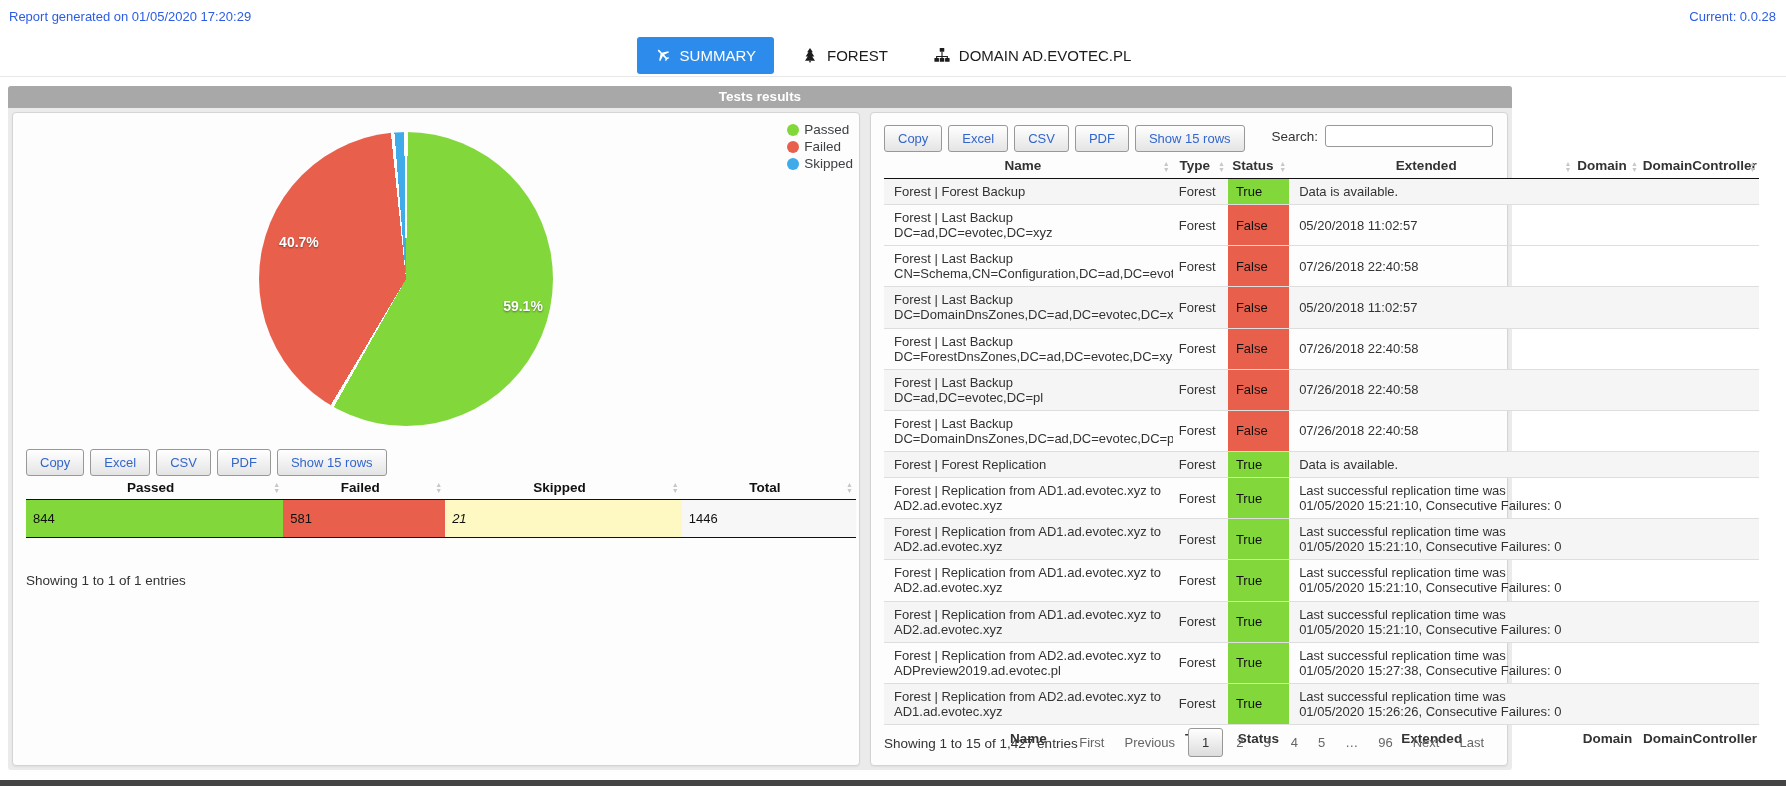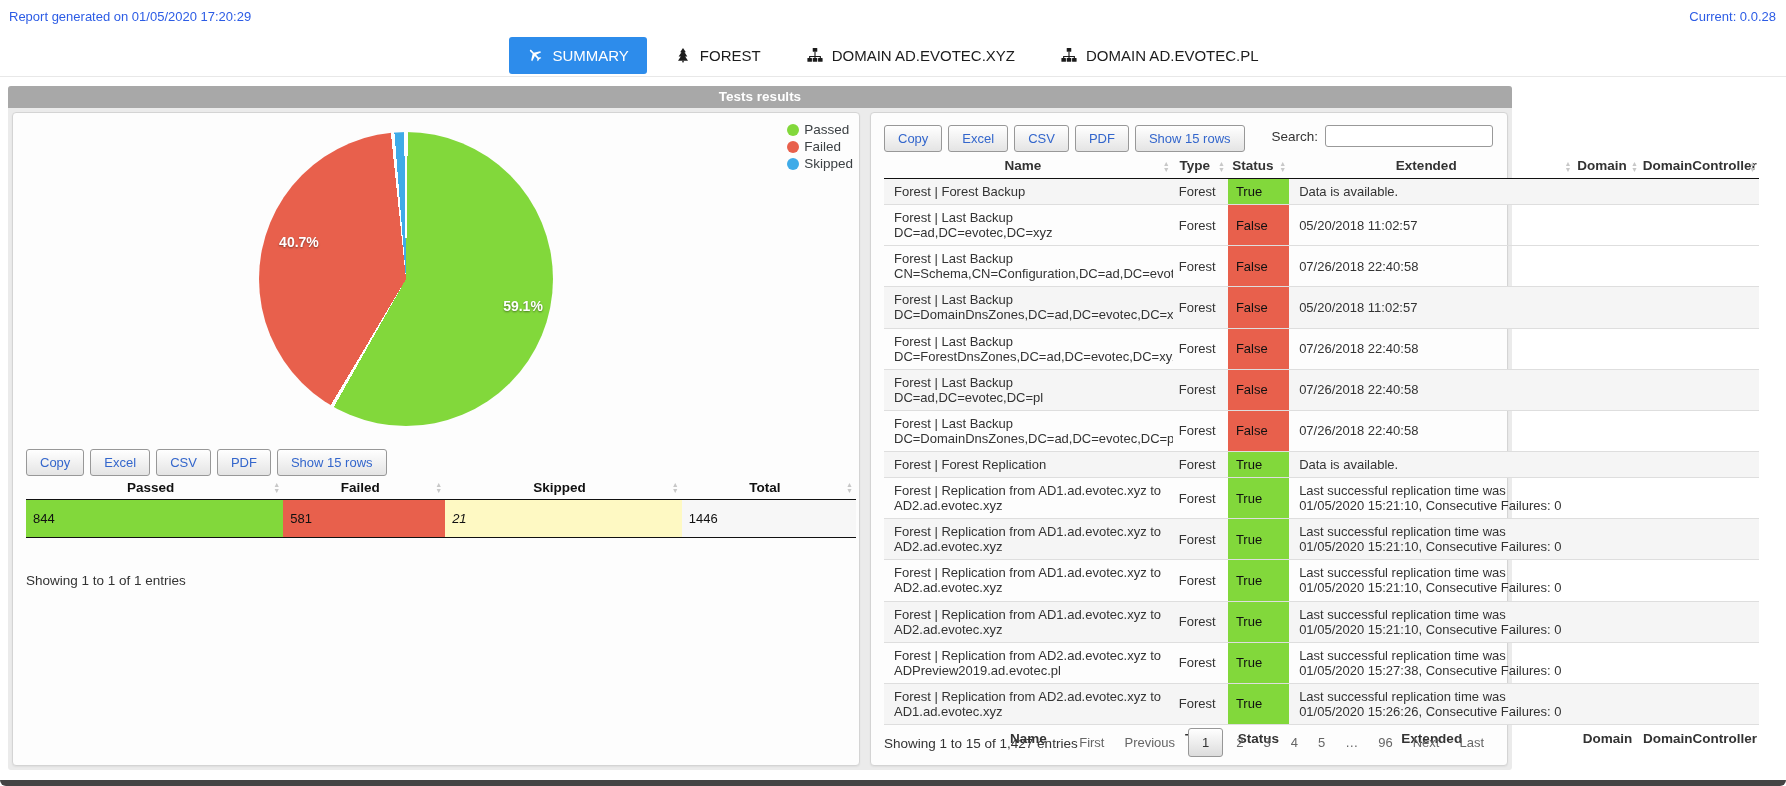--- a/index.html
+++ b/index.html
@@ -2,21 +2,21 @@
 <html style="--link: #2c5ce5; --activetab: #2d8ceb; --btnblue: #3366cc; --green: #82d83b; --red: #e8604c; --blue: #3fabe8; --graybar: #a8a8a8; --totalcell: #f7f7f7;"><head>
 <meta charset="utf-8">
 <style>
   :root{
     --link:#2c5ce5; --activetab:#2d8ceb; --btnblue:#3366cc;
     --green:#82d83b; --red:#e8604c; --blue:#3fabe8;
     --graybar:#a8a8a8; --totalcell:#f7f7f7;
   }
   *{box-sizing:border-box;margin:0;padding:0;}
   body{font-family:"Liberation Sans",sans-serif;background:#fff;}
-  .screen{position:relative;width:1786px;height:786px;background:#fff;overflow:hidden;border-radius:6px;}
+  .screen{position:relative;width:1786px;height:786px;background:#fff;overflow:hidden;}
 
   .topbar{position:absolute;top:0;left:0;right:0;height:34px;padding:9px 10px 0 9px;
     display:flex;justify-content:space-between;color:var(--link);font-size:13px;background:#fff;}
 
   .tabbar{position:absolute;top:34px;left:0;right:0;height:43px;background:#fff;
     display:flex;justify-content:center;align-items:center;gap:10px;border-bottom:1px solid #e8e8e8;}
   .tab{display:flex;align-items:center;gap:9px;padding:10px 18px;font-size:15px;color:#1c1c1c;
     border-radius:3px;cursor:pointer;white-space:nowrap;}
   .tab.active{background:var(--activetab);color:#fff;}
   .tab-icon{display:inline-flex;width:16px;height:16px;}
@@ -110,32 +110,20 @@
         <span>SUMMARY</span>
       </div>
       <div class="tab">
         <span class="tab-icon">
           <svg viewBox="0 0 24 24" fill="currentColor">
             <path d="M12 1.5 16.3 8h-2l4.2 6.3h-3.2l4.2 6.2H4.5l4.2-6.2H5.5L9.7 8h-2z"></path>
             <rect x="10.9" y="20.5" width="2.2" height="2.6"></rect>
           </svg>
         </span>
         <span>FOREST</span>
-      </div>
-      <div class="tab">
-        <span class="tab-icon">
-          <svg viewBox="0 0 24 24" fill="currentColor">
-            <rect x="8.6" y="1.4" width="6.8" height="5.6" rx="0.8"></rect>
-            <rect x="0.6" y="16.6" width="6.8" height="5.6" rx="0.8"></rect>
-            <rect x="8.6" y="16.6" width="6.8" height="5.6" rx="0.8"></rect>
-            <rect x="16.6" y="16.6" width="6.8" height="5.6" rx="0.8"></rect>
-            <path d="M12 7v4.8M4 16.6v-2.3h16v2.3M12 11.8v4.8" stroke="currentColor" stroke-width="1.7" fill="none"></path>
-          </svg>
-        </span>
-        <span>DOMAIN AD.EVOTEC.XYZ</span>
       </div>
       <div class="tab">
         <span class="tab-icon">
           <svg viewBox="0 0 24 24" fill="currentColor">
             <rect x="8.6" y="1.4" width="6.8" height="5.6" rx="0.8"></rect>
             <rect x="0.6" y="16.6" width="6.8" height="5.6" rx="0.8"></rect>
             <rect x="8.6" y="16.6" width="6.8" height="5.6" rx="0.8"></rect>
             <rect x="16.6" y="16.6" width="6.8" height="5.6" rx="0.8"></rect>
             <path d="M12 7v4.8M4 16.6v-2.3h16v2.3M12 11.8v4.8" stroke="currentColor" stroke-width="1.7" fill="none"></path>
           </svg>

